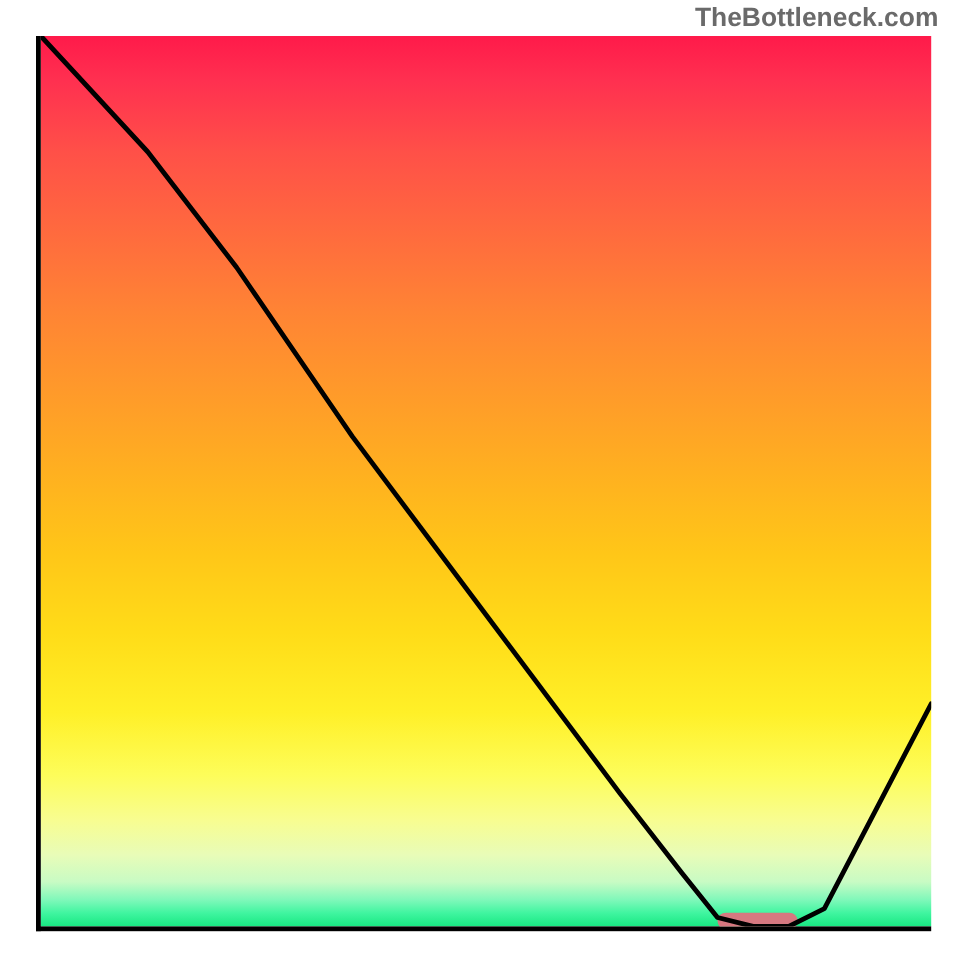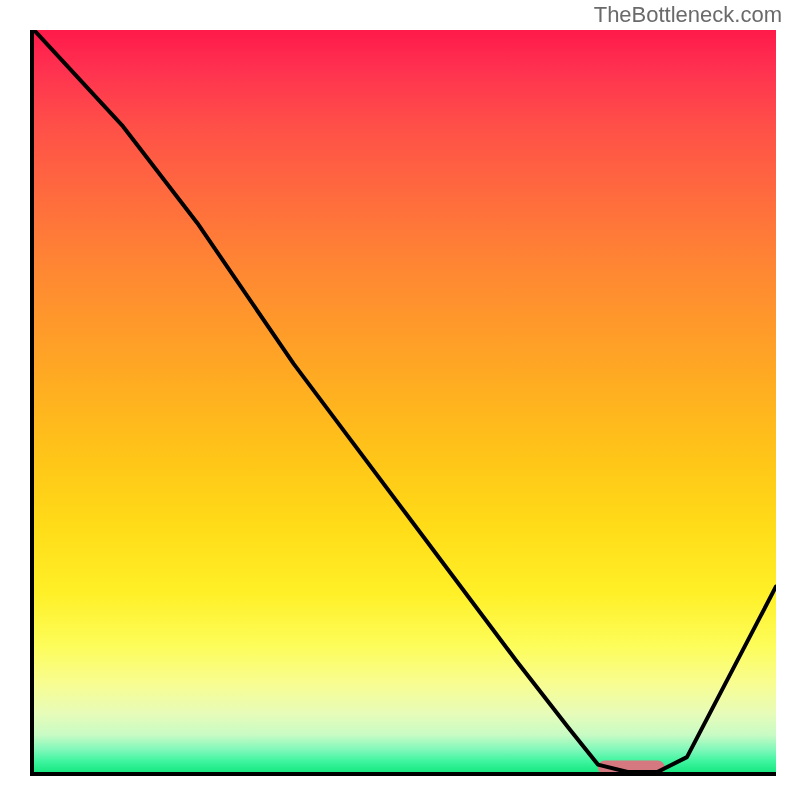--- a/index.html
+++ b/index.html
@@ -13,21 +13,21 @@
   .container {
     width: 800px;
     height: 800px;
     position: relative;
   }
   .watermark {
     position: absolute;
     top: 2px;
     right: 18px;
     font-size: 22px;
-    font-weight: normal;
+    font-weight: bold;
     color: #6a6a6a;
     z-index: 10;
   }
   .chart-area {
     position: absolute;
     left: 30px;
     top: 30px;
     width: 742px;
     height: 742px;
     border: 4px solid #000000;

